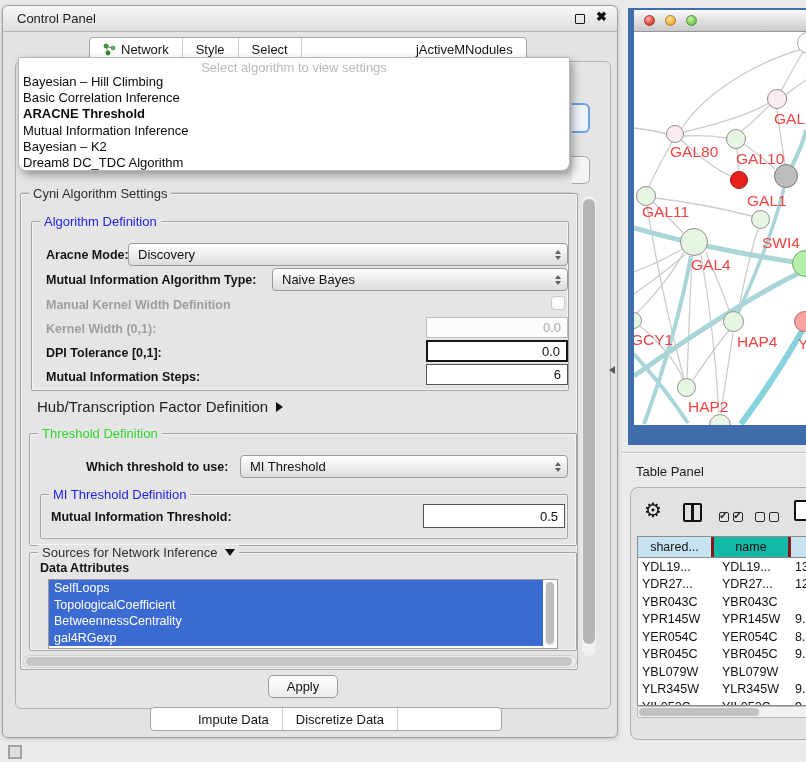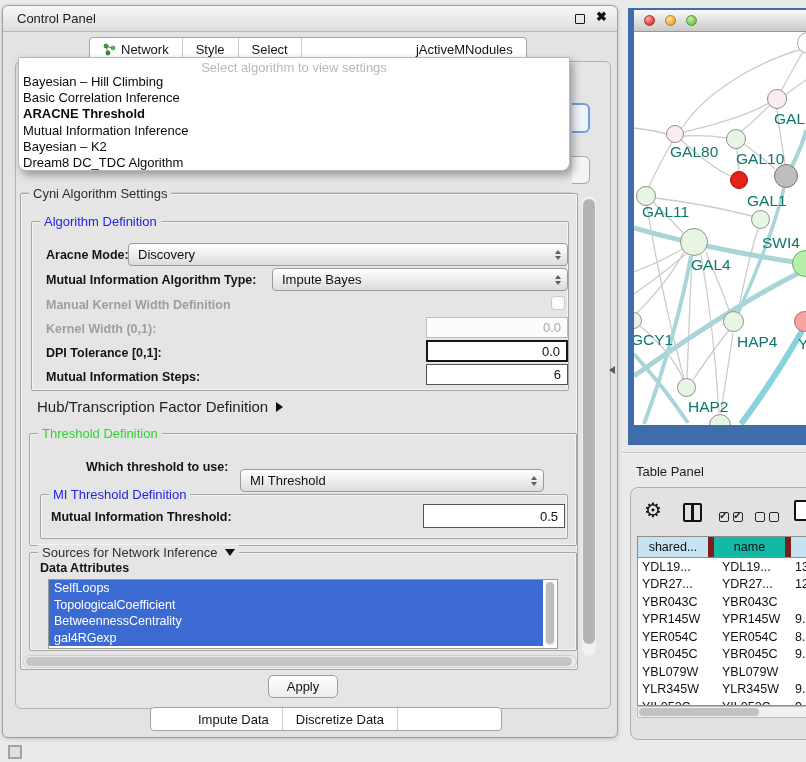--- a/index.html
+++ b/index.html
@@ -114,21 +114,21 @@
   .net-window { position:absolute; left:628px; top:8px; width:180px; height:437px; background:#3f6cab; }
   .net-titlebar { position:absolute; left:6px; top:2px; right:0; height:22px;
     background:linear-gradient(#fafafa,#c9c9c9); border-bottom:1px solid #979797; }
   .light { position:absolute; top:5px; width:11px; height:11px; border-radius:50%; cursor:pointer; }
   .light.red { left:10px; background:radial-gradient(circle at 35% 30%, #ffb3ac, #e2453b 65%, #bb2217); border:1px solid #a8322a; }
   .light.yellow { left:31px; background:radial-gradient(circle at 35% 30%, #ffe2a0, #eeaf3a 65%, #c98a18); border:1px solid #ad8126; }
   .light.green { left:52px; background:radial-gradient(circle at 35% 30%, #c6efa9, #78c94f 65%, #4f9e2b); border:1px solid #5d9140; }
   .net-canvas { position:absolute; left:6px; top:24px; right:0; bottom:20px; background:#fff; overflow:hidden; }
   .net-canvas svg { position:absolute; left:0; top:0; }
   .node { position:absolute; border-radius:50%; border:1px solid #8f8f8f; cursor:pointer; }
-  .node-label { position:absolute; font-size:15.5px; color:#0f766e; white-space:nowrap; }
+  .node-label { position:absolute; font-size:15.5px; color:#ef4444; white-space:nowrap; }
 
   
   .tp-divider { position:absolute; left:622px; top:452px; width:184px; height:1px; background:#c6c6c6;
     box-shadow:0 1px 0 #f3f3f3; }
   .tp-title { position:absolute; left:636px; top:464px; font-size:13px; color:#1d1d1d; }
   .tp-box { position:absolute; left:630px; top:487px; width:200px; height:253px;
     background:#e2e2e2; border:1px solid #b0b0b0; border-radius:8px; }
   .tp-gear { position:absolute; left:13px; top:12px; font-size:20px; color:#111; cursor:pointer; line-height:1; }
   .tp-cols { position:absolute; left:52px; top:15px; width:19px; height:19px;
     border:2.4px solid #111; border-radius:2px; cursor:pointer; }
@@ -138,21 +138,21 @@
   .cbicon.ck::after { content:"✓"; position:absolute; left:-1px; top:-4px; font-size:11px; font-weight:bold; color:#2a2a2a; }
   .tp-checks { position:absolute; left:88px; top:20px; cursor:pointer; }
   .tp-unchecks { position:absolute; left:124px; top:20px; cursor:pointer; }
   .tp-doc { position:absolute; left:163px; top:12px; width:17px; height:21px;
     border:2.4px solid #111; border-radius:2px 6px 2px 2px; background:#fff; cursor:pointer; }
 
   .tp-table { position:absolute; left:6px; top:48px; width:188px; height:170px;
     background:#fff; border:1px solid #8d8d8d; overflow:hidden; font-size:12.5px; }
   .tp-hrow { display:flex; height:21px; border-bottom:1px solid #8d8d8d; }
   .tp-hcell { display:flex; align-items:center; justify-content:center;
-    border-right:6px solid #7f1d1d; color:#111; cursor:pointer; }
+    border-right:3px solid #7f1d1d; color:#111; cursor:pointer; }
   .tp-hcell.blue { background:#c7e3f1; }
   .tp-hcell.gray { background:#14b8a6; }
   .tp-row { display:flex; height:17.5px; align-items:center; color:#111; cursor:pointer; }
   .tp-cell { white-space:nowrap; overflow:hidden; }
   .c1 { width:76px; padding-left:4px; }
   .c2 { width:77px; padding-left:8px; }
   .c3 { flex:1; padding-left:4px; }
   .tp-hscroll { position:absolute; left:6px; top:218px; width:188px; height:12px;
     background:#f1f1f1; border:1px solid #b9b9b9; border-radius:2px; }
   .tp-hscroll .thumb { position:absolute; left:1px; top:1px; height:8px; width:120px;
@@ -223,21 +223,21 @@
       <div class="combo" style="left:96px; top:21px; width:440px; height:23px;">
         <span>Discovery</span>
         <span class="arrows">
             <span class="tri-up"></span>
             <span class="tri-down"></span>
           </span>
       </div>
 
       <span class="lbl" style="left:14px; top:51px;">Mutual Information Algorithm Type:</span>
       <div class="combo" style="left:240px; top:46px; width:296px; height:23px;">
-        <span>Impute Bayes</span>
+        <span>Naive Bayes</span>
         <span class="arrows">
             <span class="tri-up"></span>
             <span class="tri-down"></span>
           </span>
       </div>
 
       <span class="lbl dis" style="left:14px; top:76px;">Manual Kernel Width Definition</span>
       <span class="checkbox" style="left:519px; top:74px;"></span>
 
       <span class="lbl dis" style="left:14px; top:100px;">Kernel Width (0,1):</span>
@@ -258,21 +258,21 @@
 
     <div style="position:absolute; left:16px; top:204px; cursor:pointer; display:flex; align-items:center; gap:8px;">
       <span class="lbl plain" style="position:static;">Hub/Transcription Factor Definition</span>
       <span class="disclosure"></span>
     </div>
 
     <div class="grp" style="left:8px; top:239px; width:548px; height:113px;">
       <span class="grp-title green">Threshold Definition</span>
 
       <span class="lbl" style="left:56px; top:26px;">Which threshold to use:</span>
-      <div class="combo" style="left:210px; top:21px; width:304px; height:23px;margin-top:14px;">
+      <div class="combo" style="left:210px; top:21px; width:328px; height:23px;">
         <span>MI Threshold</span>
         <span class="arrows">
             <span class="tri-up"></span>
             <span class="tri-down"></span>
           </span>
       </div>
 
       <div class="grp" style="left:10px; top:60px; width:528px; height:45px;">
         <span class="grp-title blue">MI Threshold Definition</span>
         <span class="lbl" style="left:10px; top:15px;">Mutual Information Threshold:</span>

